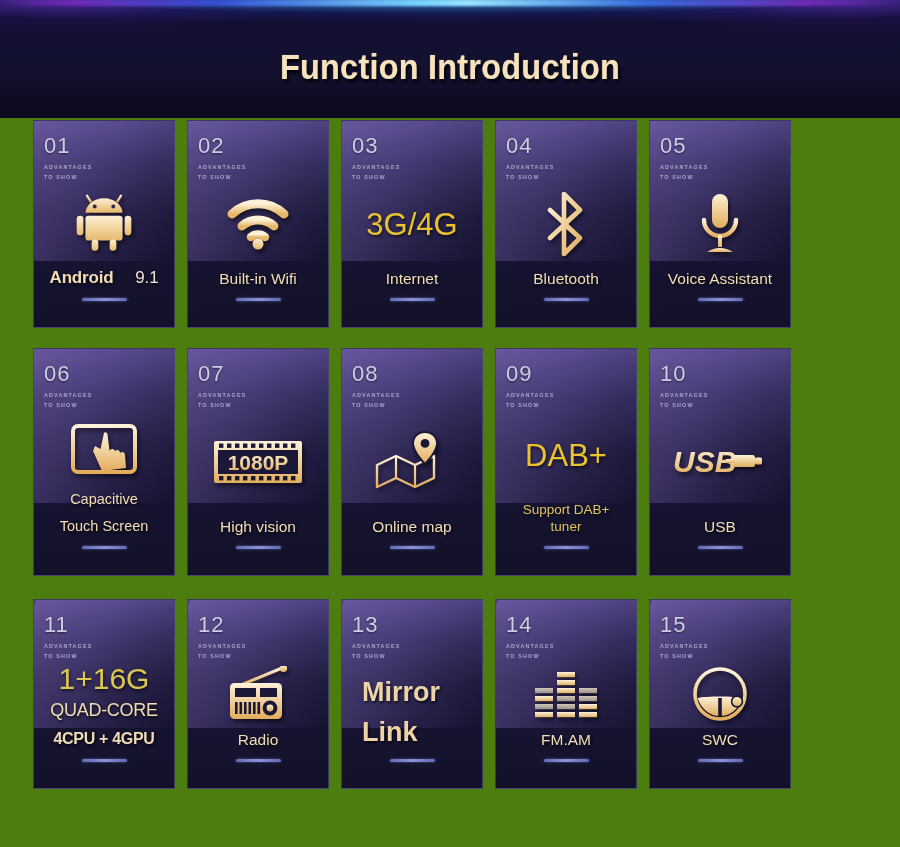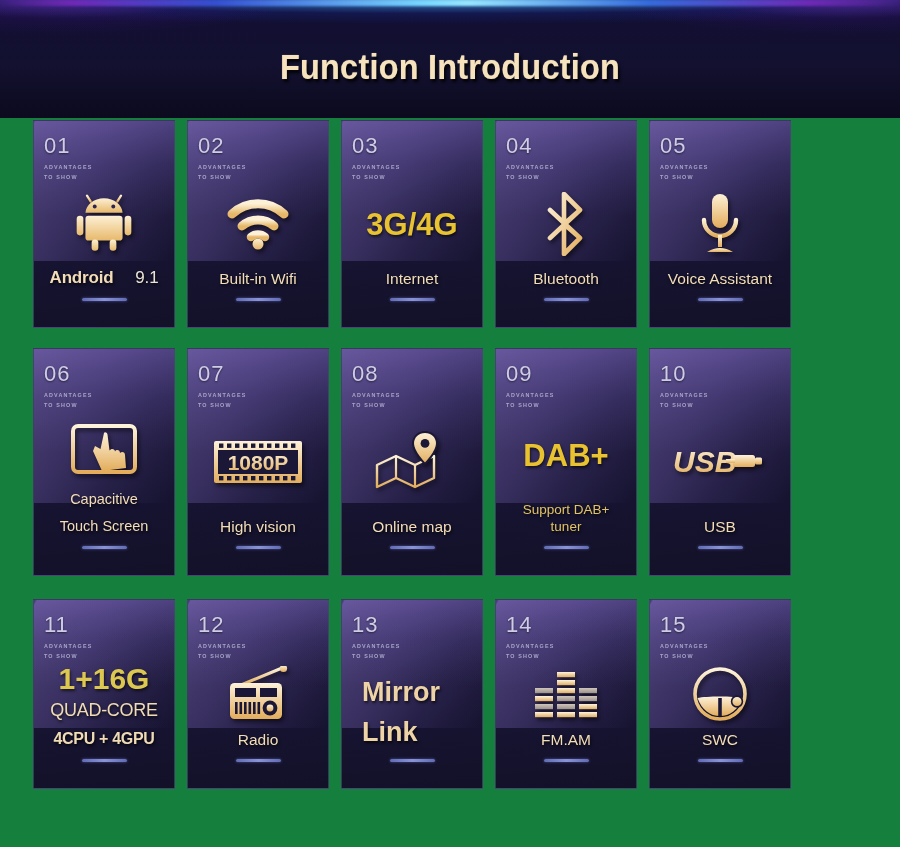--- a/index.html
+++ b/index.html
@@ -7,21 +7,21 @@
   html,body{
     width:900px; height:847px;
     background:#000005;
     font-family:"Liberation Sans", sans-serif;
     overflow:hidden;
   }
 
   #page{
     position:relative;
     width:900px; height:847px;
-    background:#15803d;
+    background:#4d7c0f;
     overflow:hidden;
   }
 
   
   .hero{
     position:absolute; left:0; top:0; width:900px; height:118px;
     background:
       radial-gradient(700px 26px at 450px -2px, rgba(150,225,255,.95) 0%, rgba(60,150,235,.55) 28%, rgba(30,60,180,.22) 60%, rgba(0,0,0,0) 100%),
       radial-gradient(260px 40px at 60px -6px, rgba(128,50,190,.75) 0%, rgba(60,20,120,.25) 60%, rgba(0,0,0,0) 100%),
       radial-gradient(260px 40px at 845px -6px, rgba(128,50,190,.75) 0%, rgba(60,20,120,.25) 60%, rgba(0,0,0,0) 100%),
@@ -119,21 +119,21 @@
     flex:1 1 auto;
     display:flex;
     align-items:center;
     justify-content:center;
     padding-bottom:2px;
   }
   .icon-wrap svg{ display:block; filter:drop-shadow(2px 3px 2px rgba(0,0,0,.55)); }
 
   .big-text{
     font-size:31px;
-    font-weight:bold;
+    font-weight:normal;
     color:#e8c32f;
     line-height:1;
     text-shadow:1px 2px 3px rgba(0,0,0,.6);
   }
   .big-text.c11{
     font-size:30px;
     color:#ddc84f;
   }
 
   .title{

